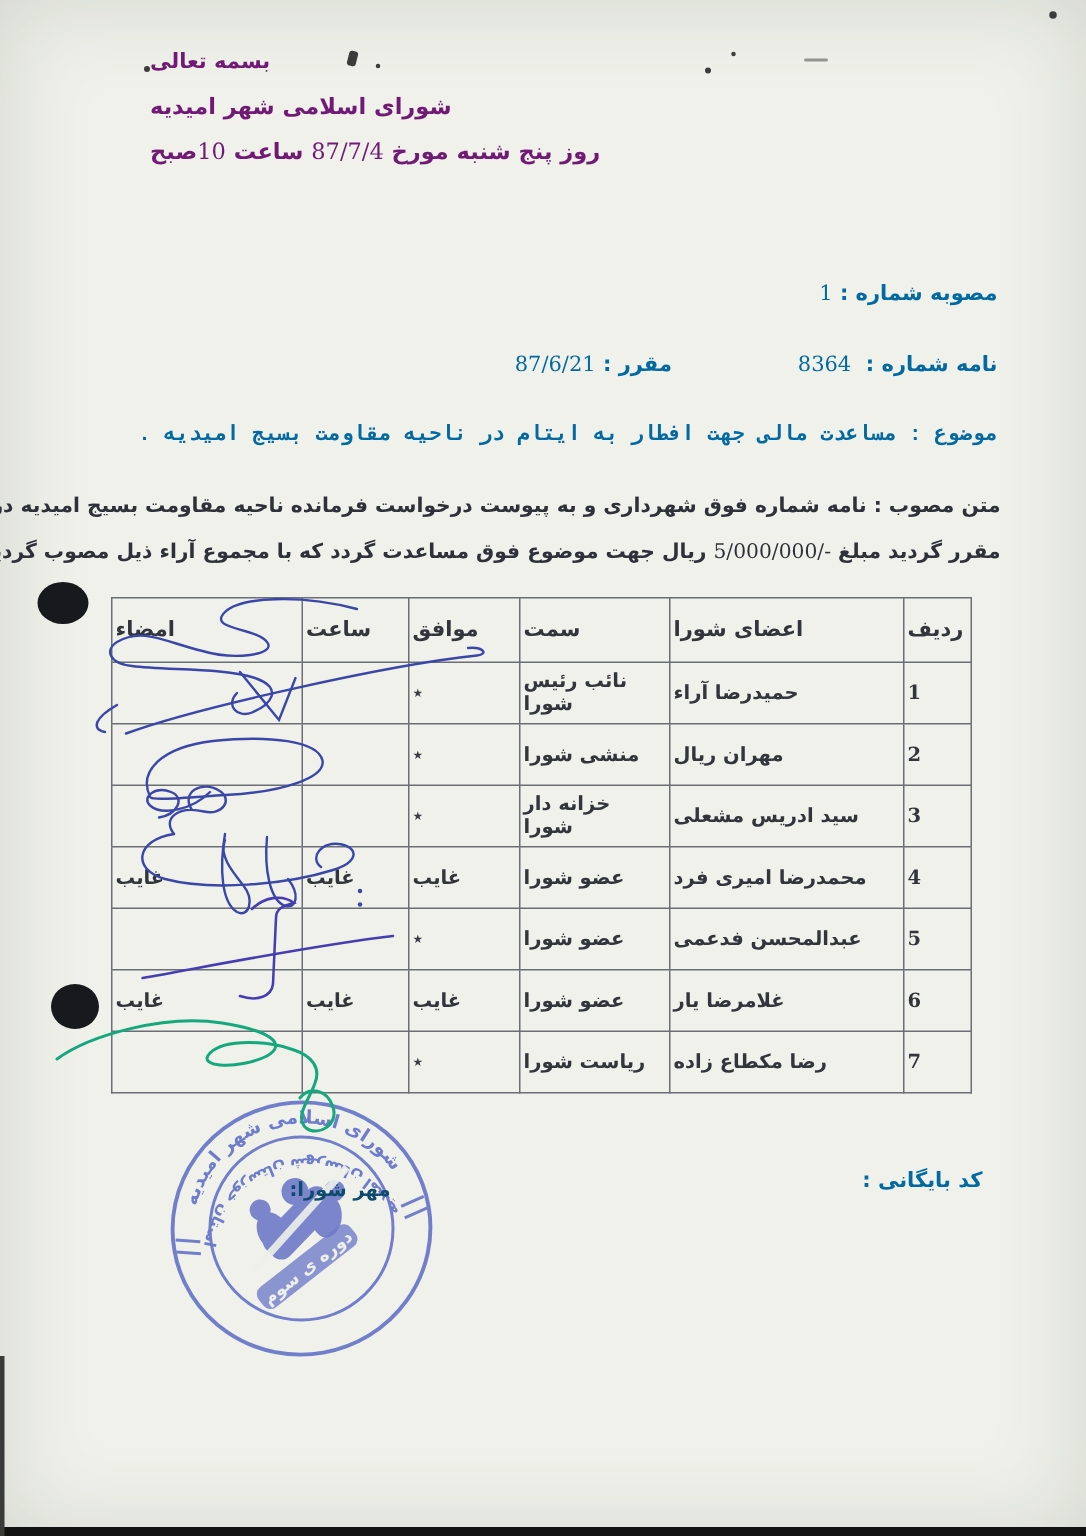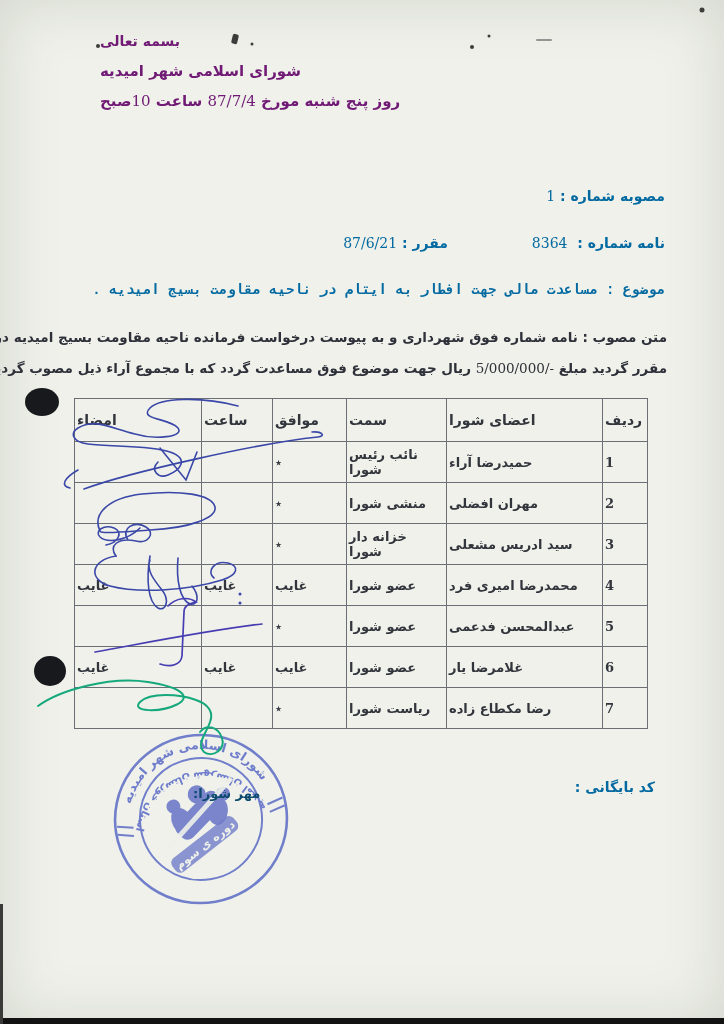--- a/index.html
+++ b/index.html
@@ -83,21 +83,21 @@
       <tr>
           <td class="rowno">1</td>
           <td>حمیدرضا آراء</td>
           <td>نائب رئیس شورا</td>
           <td class="star">٭</td>
           <td></td>
           <td></td>
         </tr>
       <tr>
           <td class="rowno">2</td>
-          <td>مهران افضلی</td>
+          <td>مهران ریال</td>
           <td>منشی شورا</td>
           <td class="star">٭</td>
           <td></td>
           <td></td>
         </tr>
       <tr>
           <td class="rowno">3</td>
           <td>سید ادریس مشعلی</td>
           <td>خزانه دار شورا</td>
           <td class="star">٭</td>

